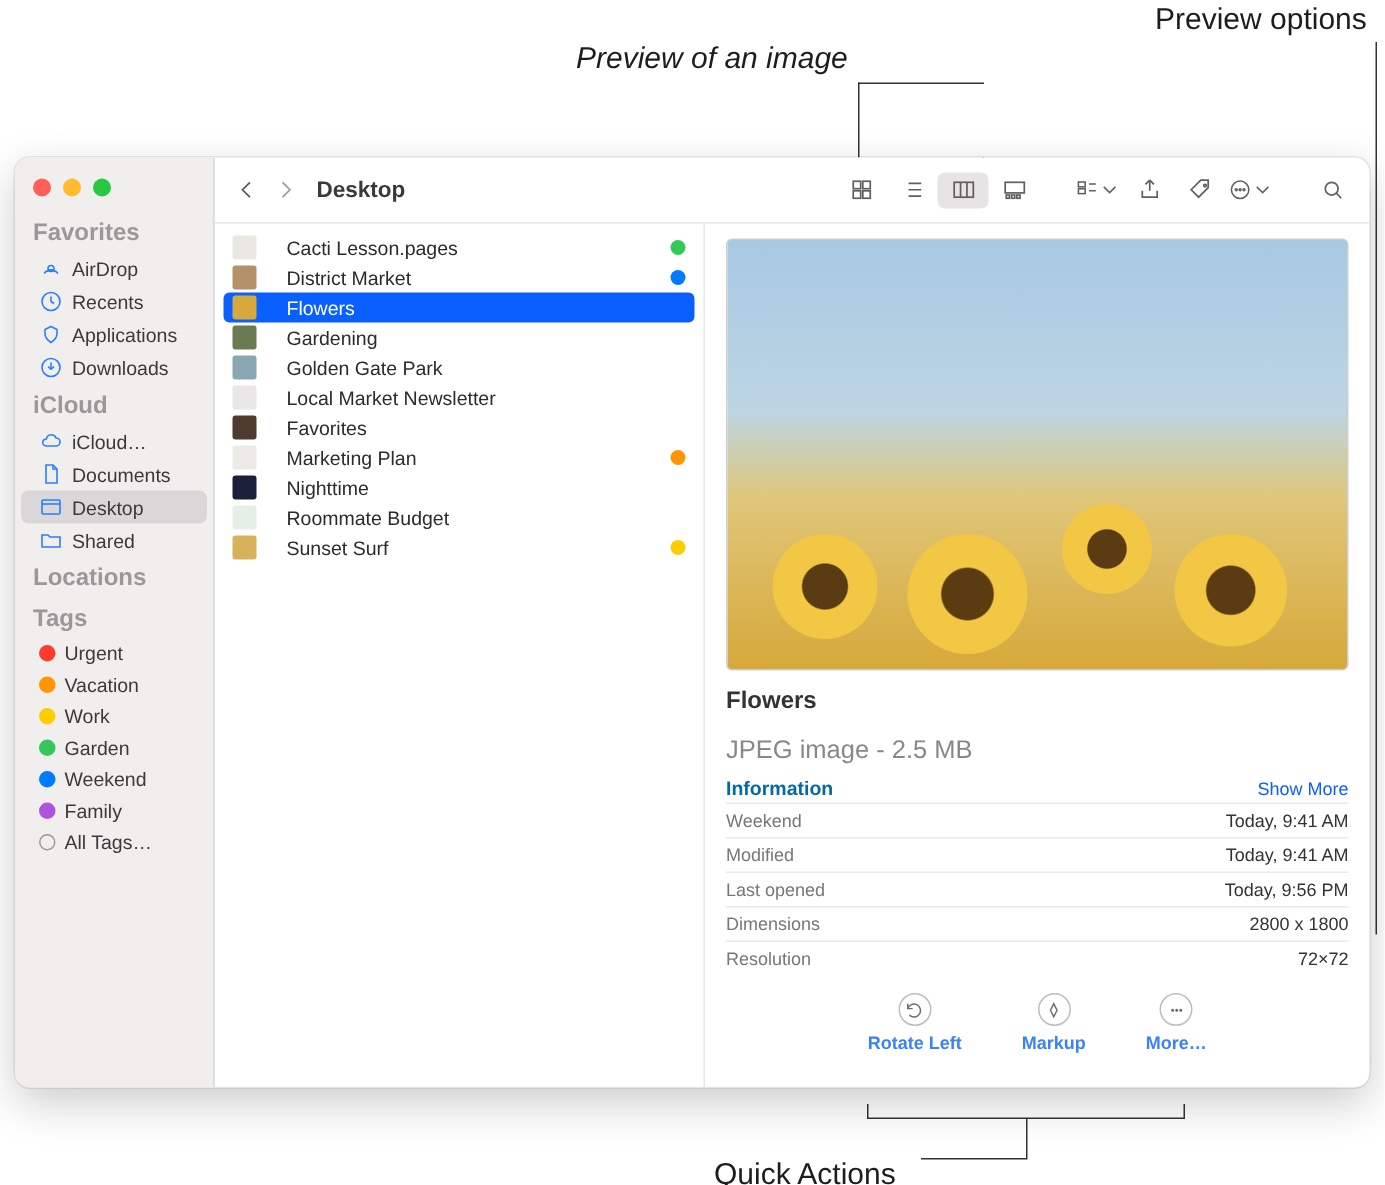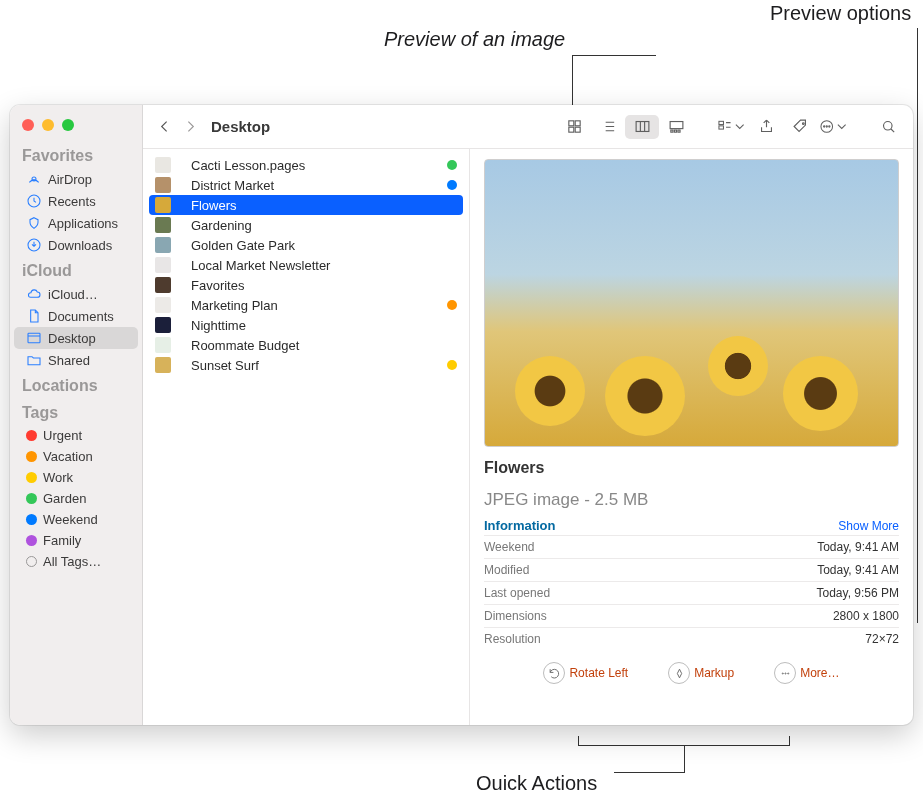--- a/index.html
+++ b/index.html
@@ -136,21 +136,21 @@
   .info-hdr .h{font-weight:700;font-size:13px;color:#0369a1;text-align:right;}
   .info-hdr .more{font-size:12px;color:#0a60ff;}
   .info-row{
     display:flex;justify-content:space-between;
     font-size:12px; color:#777;
     border-top:1px solid #eceaea;
     padding:4px 0;
   }
   .info-row .v{color:#333;}
   .qa{display:flex;justify-content:center;gap:40px;margin-top:12px;}
-  .qa-item{display:flex;align-items:center;gap:4px;color:#c2410c;font-size:12px;}
+  .qa-item{display:flex;flex-direction:column;align-items:center;gap:4px;color:#3b82f6;font-size:12px;font-weight:bold;}
   .qa-ico{width:22px;height:22px;display:flex;align-items:center;justify-content:center;
     border:1px solid #bdbdbd;border-radius:50%;}
   .qa-ico svg{width:13px;height:13px;stroke:#6b6b6b;fill:none;stroke-width:1.8;}
   .bracket {
     position:absolute;
     border:1px solid #333; border-top:none;
     height:10px;
   }
 </style>
 </head>

